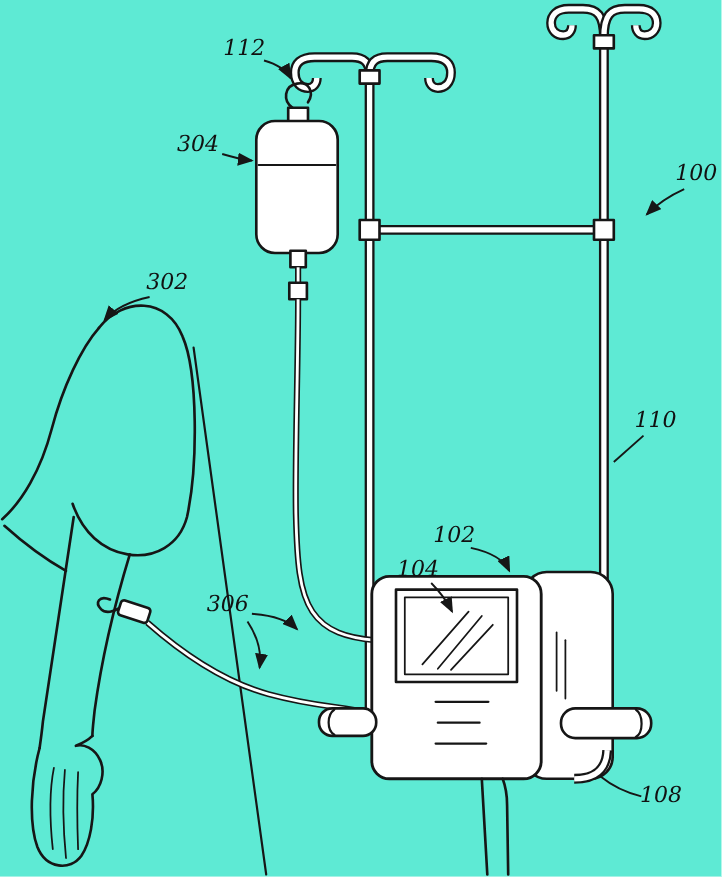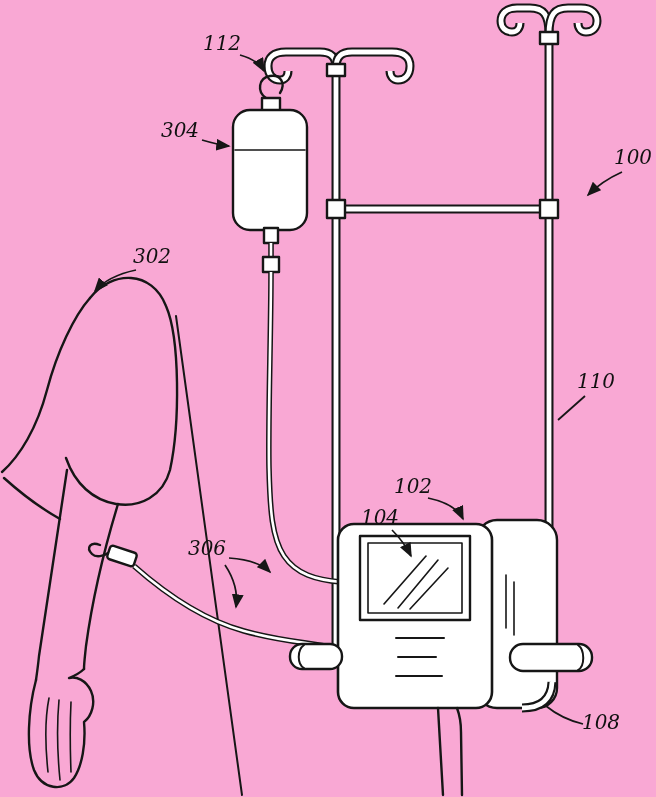--- a/index.html
+++ b/index.html
@@ -1,16 +1,16 @@
 <!DOCTYPE html>
 <html><head>
 <meta charset="utf-8">
 <style>
   html,body{margin:0;padding:0;background:#ffffff;}
-  .stage{position:relative;width:656px;height:797px;background:#f9a8d4;overflow:hidden;}
+  .stage{position:relative;width:656px;height:797px;background:#5eead4;overflow:hidden;}
   svg{display:block;}
   .ink{stroke:#161616;fill:none;stroke-width:2.4;stroke-linecap:round;stroke-linejoin:round;}
   .thin{stroke-width:1.6;}
   .med{stroke-width:2.0;}
   .fillw{fill:#ffffff;}
   
   .t9u{stroke:#161616;stroke-width:9;fill:none;stroke-linecap:butt;stroke-linejoin:round;}
   .t9o{stroke:#ffffff;stroke-width:4.8;fill:none;stroke-linecap:butt;stroke-linejoin:round;}
   .t5u{stroke:#161616;stroke-width:5.6;fill:none;stroke-linecap:butt;stroke-linejoin:round;}
   .t5o{stroke:#ffffff;stroke-width:2.6;fill:none;stroke-linecap:butt;stroke-linejoin:round;}

